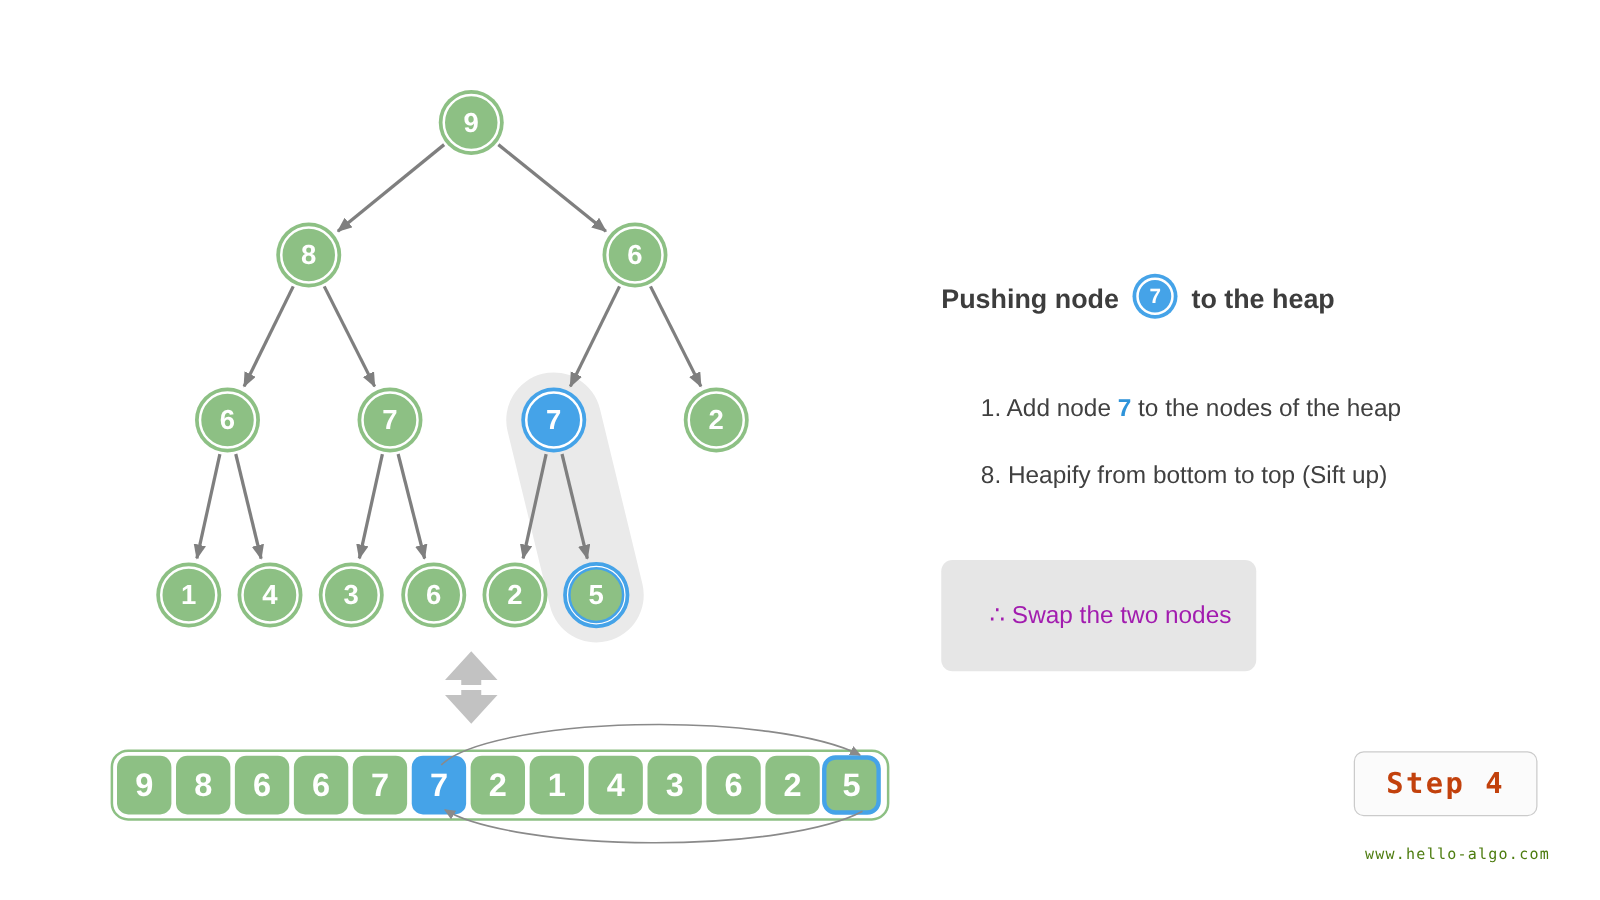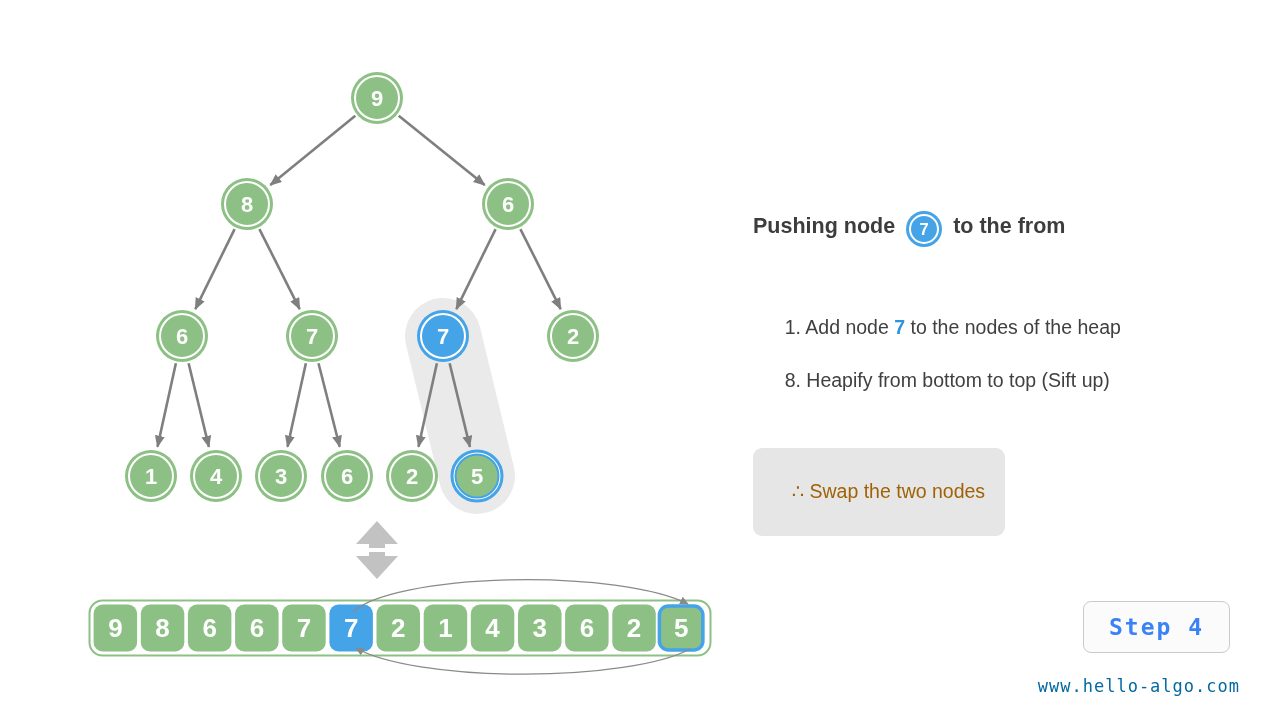--- a/index.html
+++ b/index.html
@@ -8,52 +8,52 @@
     font-family:"Liberation Sans",sans-serif;background:#ffffff;
   }
   .canvas svg text{font-family:"Liberation Sans",sans-serif;}
   .node-digit{fill:#ffffff;font-weight:bold;font-size:22px;}
   .cell-digit{fill:#ffffff;font-weight:bold;font-size:26px;}
   .edge{stroke:#7f7f7f;stroke-width:2.6;fill:none;}
   .swap-arc{stroke:#8a8a8a;stroke-width:1.3;fill:none;}
 
   .figure-title{
     position:absolute;left:753px;top:214px;height:38px;
-    display:flex;align-items:flex-start;gap:11px;
+    display:flex;align-items:flex-end;gap:11px;
     font-size:21.5px;font-weight:bold;color:#3d3d3d;white-space:pre;
   }
   .title-node{
     width:26px;height:26px;border-radius:50%;
     background:#45a3e8;border:2px solid #ffffff;box-shadow:0 0 0 3px #45a3e8;
     display:flex;align-items:center;justify-content:center;
     color:#ffffff;font-size:16.5px;font-weight:bold;margin:0 3px;
   }
   .text-line{
     position:absolute;font-size:19.5px;color:#404040;white-space:pre;
   }
   .text-line span{white-space:pre;}
   .num-blue{color:#2e93d9;font-weight:bold;}
   .num-green{color:#4e9e50;font-weight:bold;}
   .swap-box{
     position:absolute;left:753px;top:448px;
     background:#e6e6e6;border-radius:9px;
     padding:9px 20px 10px 17px;
-    font-size:19.5px;color:#a16207;white-space:pre;
+    font-size:19.5px;color:#a21caf;white-space:pre;
   }
   .step-badge{
     position:absolute;left:1083px;top:601px;width:147px;height:52px;
     box-sizing:border-box;border:1.5px solid #cbcbcb;border-radius:8px;
     background:#fbfbfb;display:flex;align-items:center;justify-content:center;
     font-family:"DejaVu Sans Mono","Liberation Mono",monospace;
-    font-size:23px;font-weight:bold;color:#3b82f6;letter-spacing:2px;
+    font-size:23px;font-weight:bold;color:#c2410c;letter-spacing:2px;
   }
   .watermark{
     position:absolute;right:40px;top:676px;
     font-family:"DejaVu Sans Mono","Liberation Mono",monospace;
-    font-size:17px;color:#0369a1;letter-spacing:1px;
+    font-size:12px;color:#4d7c0f;letter-spacing:1px;
   }
 </style>
 </head>
 <body>
 
 <div class="canvas">
 
   <svg width="760" height="720" viewBox="0 0 760 720">
     <defs>
       <marker id="arrowT" markerUnits="userSpaceOnUse" markerWidth="14" markerHeight="12" refX="11" refY="5" orient="auto">
@@ -190,21 +190,21 @@
       <path class="swap-arc" d="M 690 649 A 180 41 0 0 1 356 648" marker-end="url(#arrowS)"></path>
     </g>
   </svg>
 
   
   <div class="figure-title">
     <span>Pushing node</span>
     <span class="title-node">
       <span>7</span>
     </span>
-    <span>to the from</span>
+    <span>to the heap</span>
   </div>
 
   <div class="text-line" style="left:763px;top:293px;">
     <span>1. Add node </span><span class="num-blue">7</span><span> to the nodes of the heap</span>
   </div>
 
   <div class="text-line" style="left:763px;top:346px;">
     <span>8. Heapify from bottom to top (Sift up)</span>
   </div>
 

